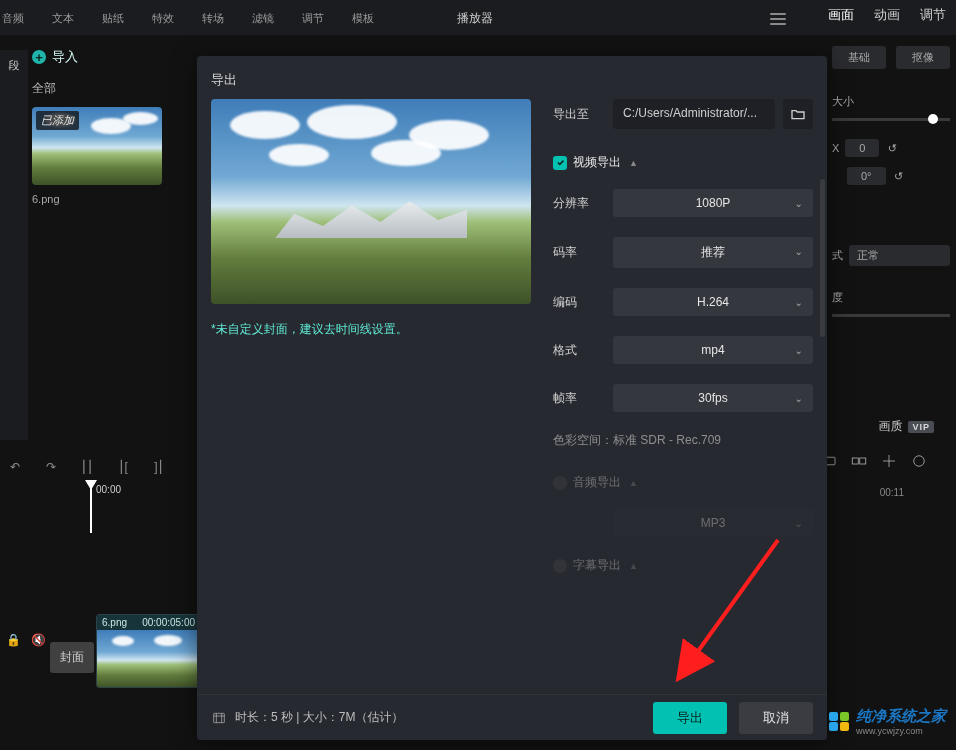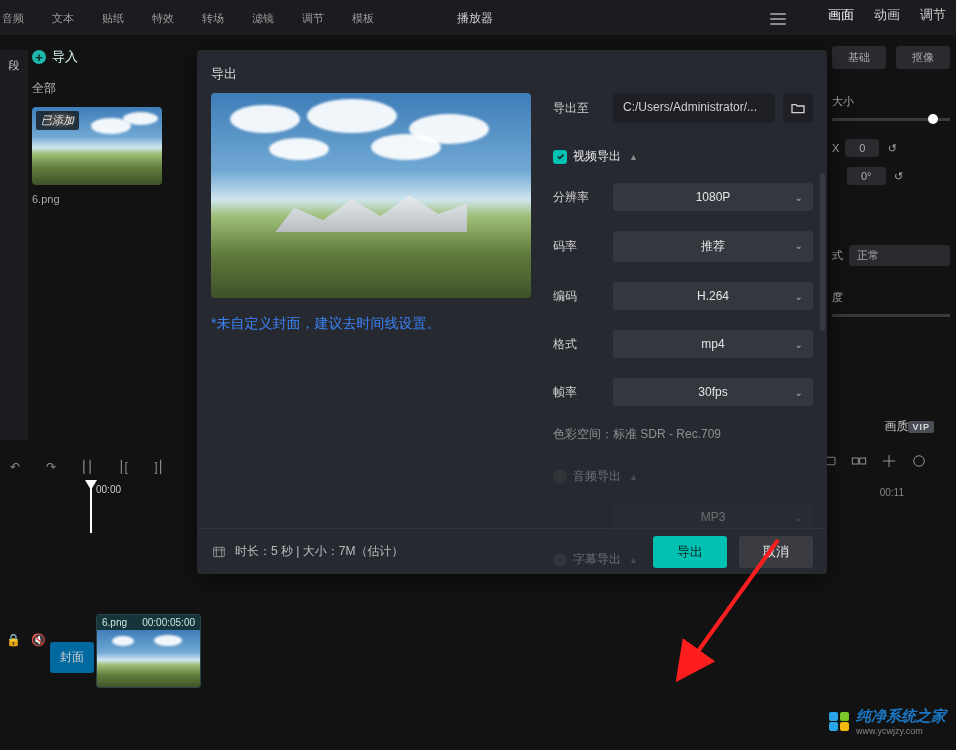--- a/index.html
+++ b/index.html
@@ -74,29 +74,29 @@
 }
 .thumb-name { margin-top:8px; color:#aaa; font-size:11px; }
 .sky {
   width:100%; height:100%;
   background: linear-gradient(to bottom,#3f7db9 0%,#71a9d4 38%,#cfe5f0 52%,#9fc078 60%,#627c3d 78%,#3e5128 100%);
   position:relative;
 }
 .cloud { position:absolute; background:rgba(255,255,255,0.92); border-radius:50%; filter:blur(1px);}
 
 .modal {
-  position:absolute; left:197px; top:50px; width:630px; height:524px;
+  position:absolute; left:197px; top:56px; width:630px; height:684px;
   background:#272930; border-radius:4px; box-shadow:0 4px 24px rgba(0,0,0,0.5);
   color:#d5d5d5;
 }
 .modal-title { padding:15px 14px 10px; font-size:13px; }
 .modal-body { display:flex; padding:0 14px; gap:22px; }
 .preview { width:320px; }
 .preview-img { width:320px; height:205px; border-radius:4px; overflow:hidden; }
-.preview-note { color:#3b82f6; font-size:14px; margin-top:17px; }
+.preview-note { color:#5eead4; font-size:12px; margin-top:17px; }
 .form { flex:1; position:relative; }
 .form-row { display:flex; align-items:center; margin-bottom:18px; }
 .form-row .lbl { width:60px; color:#cfcfcf; font-size:12px; }
 .form-row .input { flex:1; background:#1f2025; border-radius:3px; padding:7px 10px; color:#fff; font-size:12px; }
 .form-row .pathwrap { display:flex; flex:1; gap:8px; }
 .form-row .folder { width:30px; height:30px; background:#1f2025; border-radius:3px; display:flex;align-items:center;justify-content:center; }
 .section-check { display:flex; align-items:center; gap:6px; font-size:12px; color:#e6e6e6; margin:25px 0 18px; }
 .chk { width:14px; height:14px; border-radius:3px; background:#00c1b2; display:flex;align-items:center;justify-content:center; }
 .chk svg { width:9px;height:9px; }
 .chk-off { width:14px;height:14px;border-radius:50%;background:#45464b; }
@@ -126,29 +126,29 @@
 .tl-icon { width:18px; text-align:center; color:#8c8c8c; }
 .timeline-right-tools { position:absolute; right:6px; top:452px; width:130px; display:flex; gap:12px; align-items:center; }
 .timeline-right-tools .ticon svg { width:18px;height:18px; stroke:#bdbdbd; fill:none; }
 .playhead { position:absolute; left:90px; top:481px; width:2px; height:52px; background:#fff; }
 .playhead::before { content:""; position:absolute; top:-1px; left:-5px; width:12px; height:10px; background:#fff; clip-path:polygon(0 0,100% 0,50% 100%); }
 .playhead-time { position:absolute; left:96px; top:484px; color:#cfcfcf; font-size:10px; }
 .ruler-marker { position:absolute; top:487px; right:52px; font-size:10px; color:#888; }
 .track-area { position:absolute; left:0; top:600px; right:0; height:110px; }
 .track-icons { position:absolute; left:6px; top:33px; display:flex; flex-direction:column; gap:0; }
 .track-icons .row { display:flex; gap:10px; color:#8c8c8c; font-size:12px; }
-.face-btn { position:absolute; left:50px; top:42px; background:#0369a1; color:#cfcfcf; font-size:12px; padding:7px 10px; border-radius:3px; }
+.face-btn { position:absolute; left:50px; top:42px; background:#404040; color:#cfcfcf; font-size:12px; padding:7px 10px; border-radius:3px; }
 .clip {
   position:absolute; left:96px; top:14px; width:105px; height:74px; border-radius:3px; overflow:hidden;
   border:1px solid #2b4248;
 }
 .clip-hdr { background:#18343b; color:#c8e8e4; font-size:10px; padding:2px 5px; display:flex; justify-content:space-between; }
 .clip-body { height:58px; }
 
-.quality { position:absolute; top:418px; right:22px; display:flex; align-items:center; gap:0; color:#cfcfcf; font-size:12px;}
+.quality { position:absolute; top:418px; right:22px; display:flex; align-items:center; gap:6px; color:#cfcfcf; font-size:12px;}
 .vip { background:#4a4d53; color:#d4d6da; font-size:9px; padding:1px 4px; border-radius:2px; letter-spacing:1px; font-weight:bold;}
 
 .watermark {
   position:absolute; right:10px; bottom:14px; display:flex; align-items:center; gap:6px;
   font-size:15px; font-style:italic; font-weight:bold; color:#1b77c4;
 }
 .watermark small { font-style:normal; font-weight:normal; font-size:9px; color:#888; display:block; }
 .wm-icon { display:flex; }
 .wm-icon i { width:9px; height:9px; margin:1px; border-radius:2px; }
 .hamburger { width:16px; display:flex; flex-direction:column; gap:3px; }

